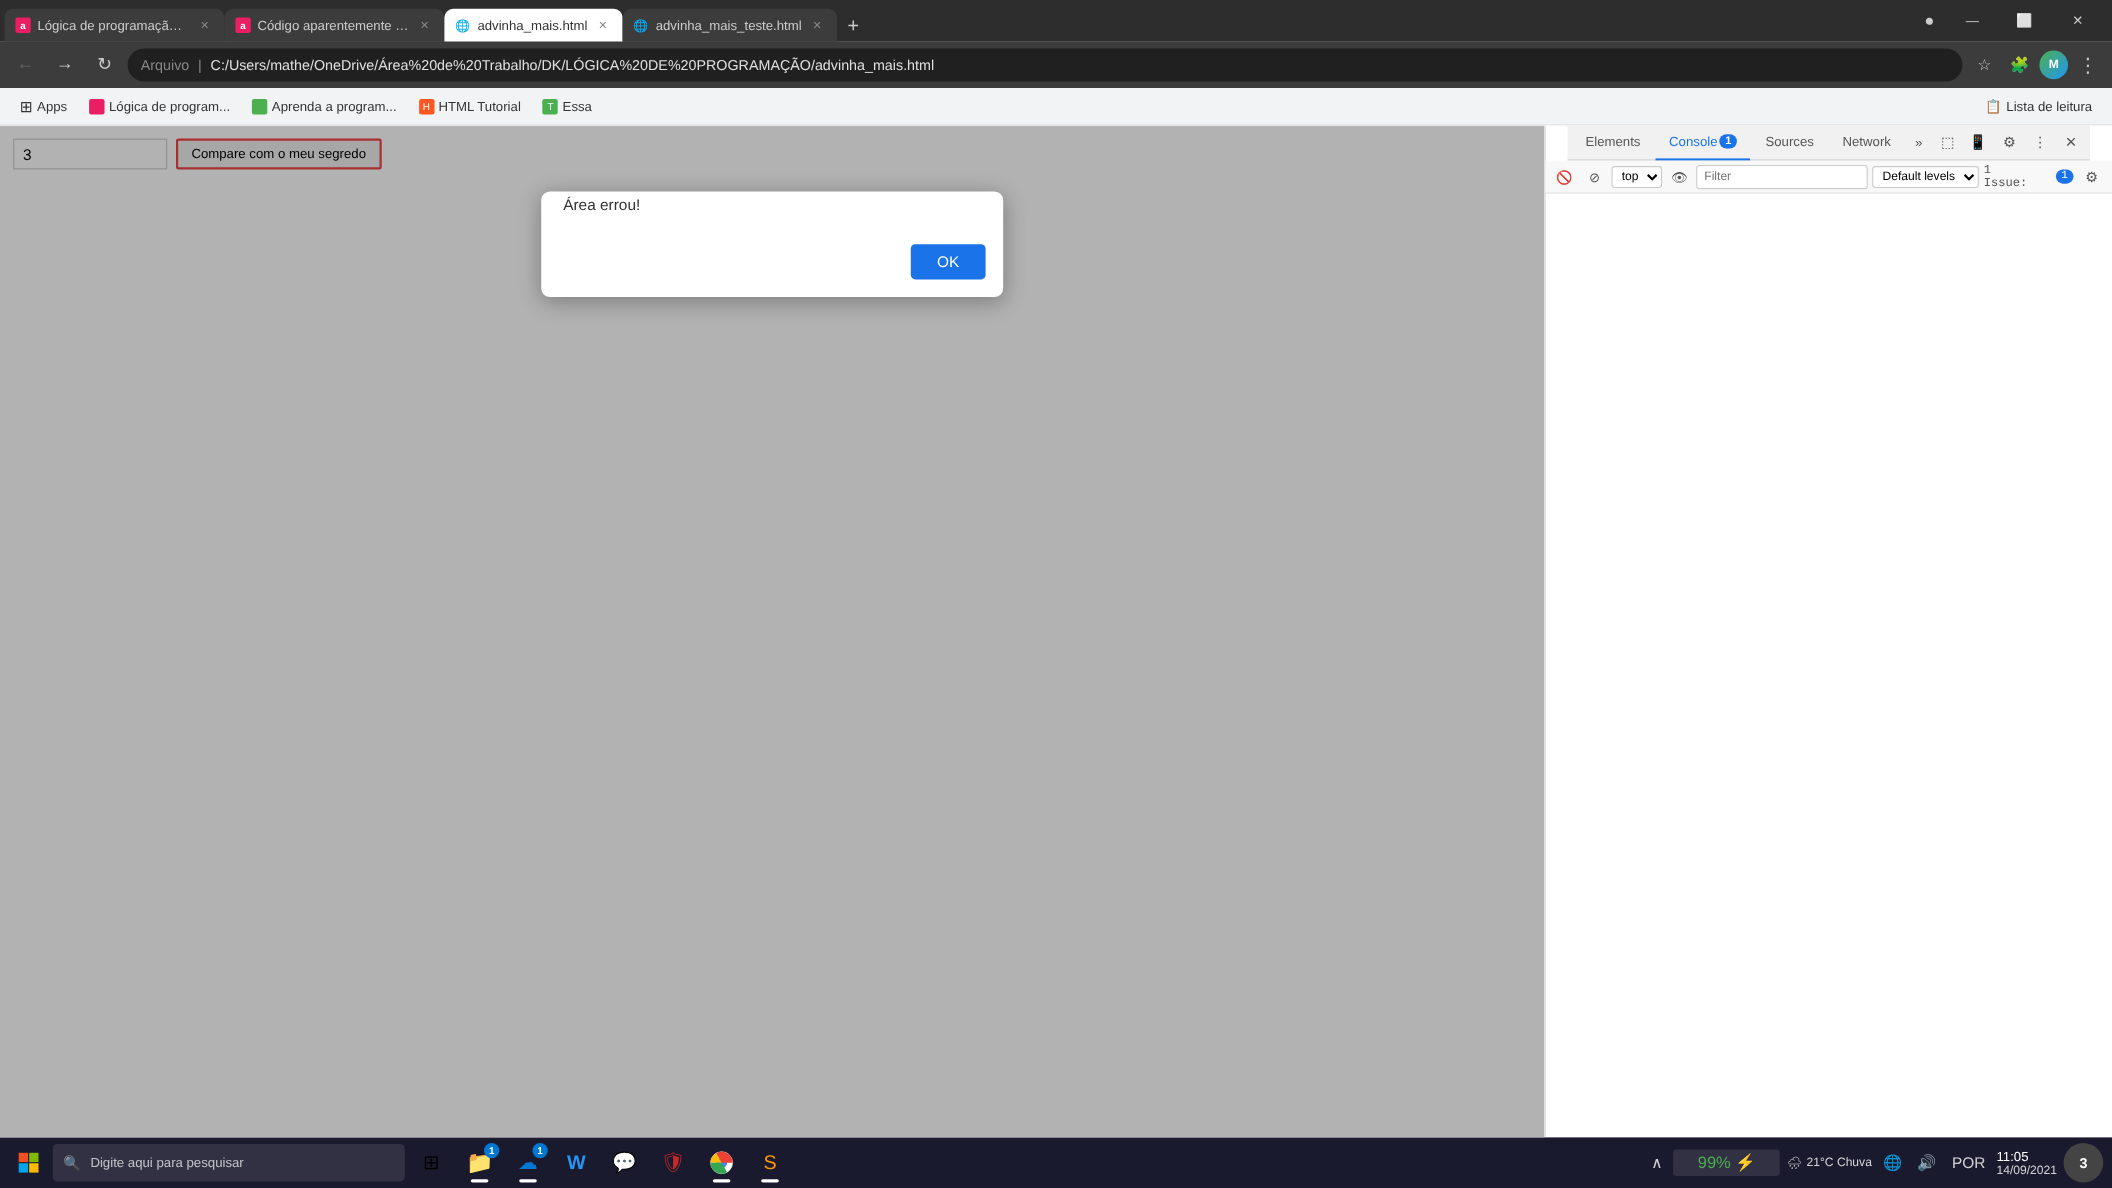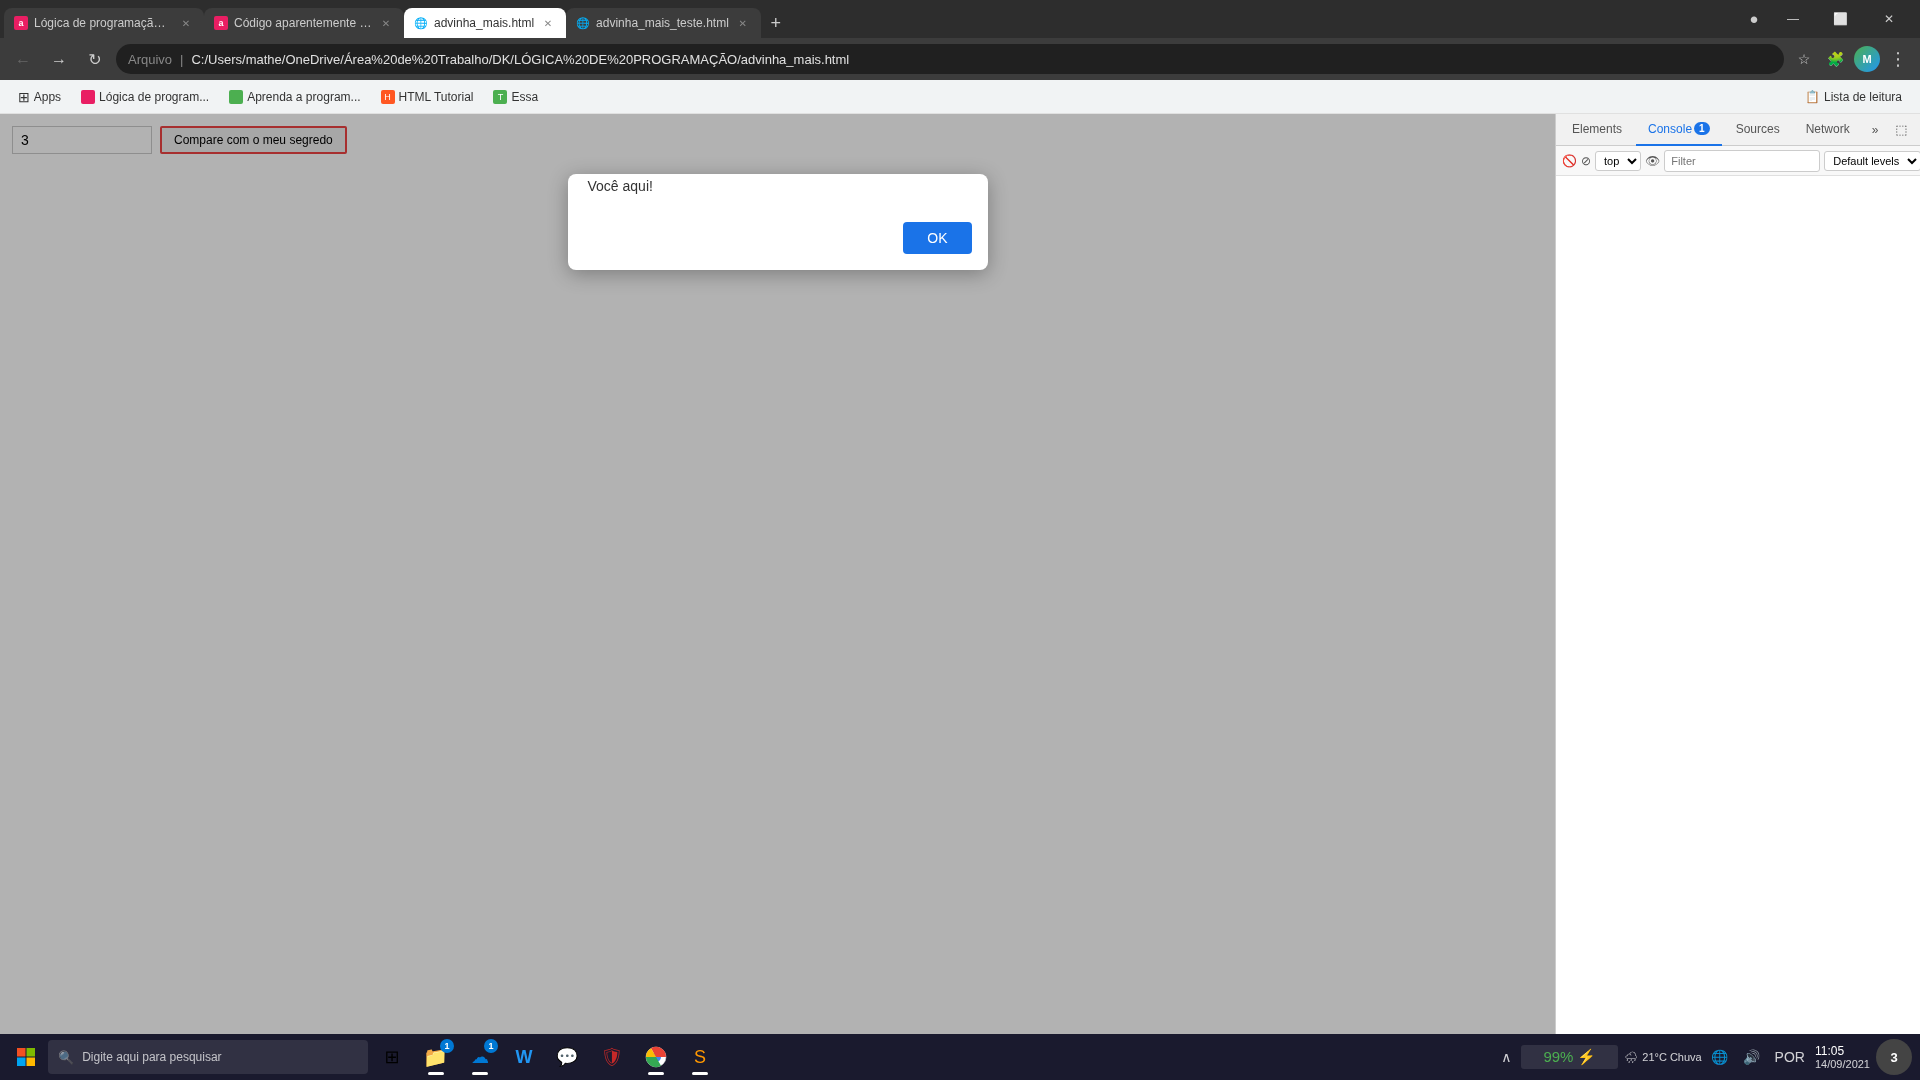--- a/index.html
+++ b/index.html
@@ -260,26 +260,27 @@
       border: none;
       border-radius: 4px;
       padding: 8px 24px;
       font-size: 14px;
       cursor: pointer;
       font-weight: 500;
     }
 
     
     .devtools-panel {
-      width: 365px;
+      width: 516px;
       background: #fff;
       border-left: 1px solid #ccc;
       display: flex;
       flex-direction: column;
       flex-shrink: 0;
+      align-items: center;
     }
     .devtools-toolbar {
       background: #f1f1f1;
       border-bottom: 1px solid #ccc;
       display: flex;
       align-items: center;
       height: 32px;
       padding: 0 4px;
       gap: 2px;
     }
@@ -603,21 +604,21 @@
 
     <div class="webpage-area">
 
       <div class="page-content">
         <input class="page-input" type="text" value="3" style="">
         <button class="page-button">Compare com o meu segredo</button>
       </div>
 
       <div class="dialog-overlay">
         <div class="dialog-box">
-          <div class="dialog-body">Você aqui!</div>
+          <div class="dialog-body">Área errou!</div>
           <div class="dialog-footer">
             <button class="dialog-ok-btn">OK</button>
           </div>
         </div>
       </div>
 
     </div>
 
     <div class="devtools-panel">
 

